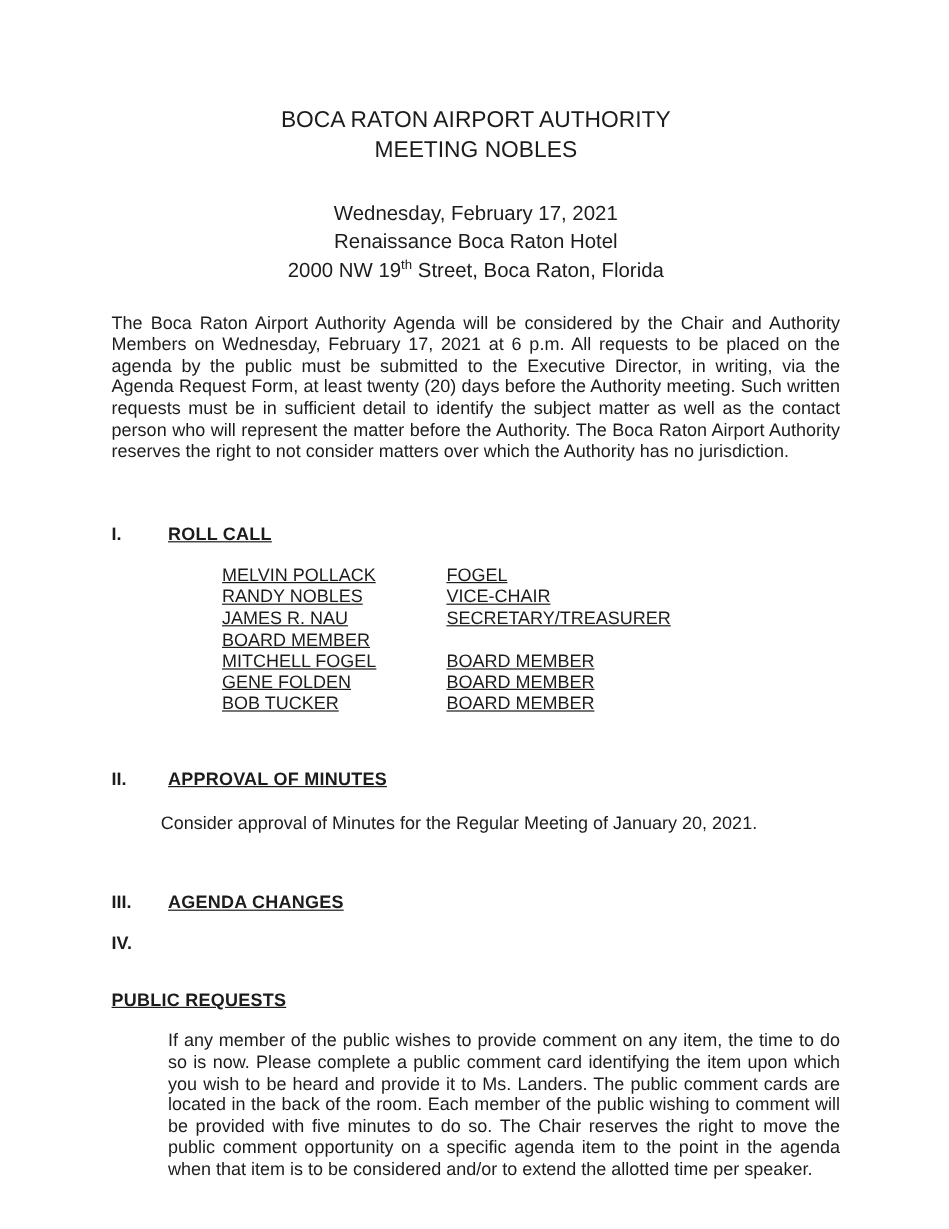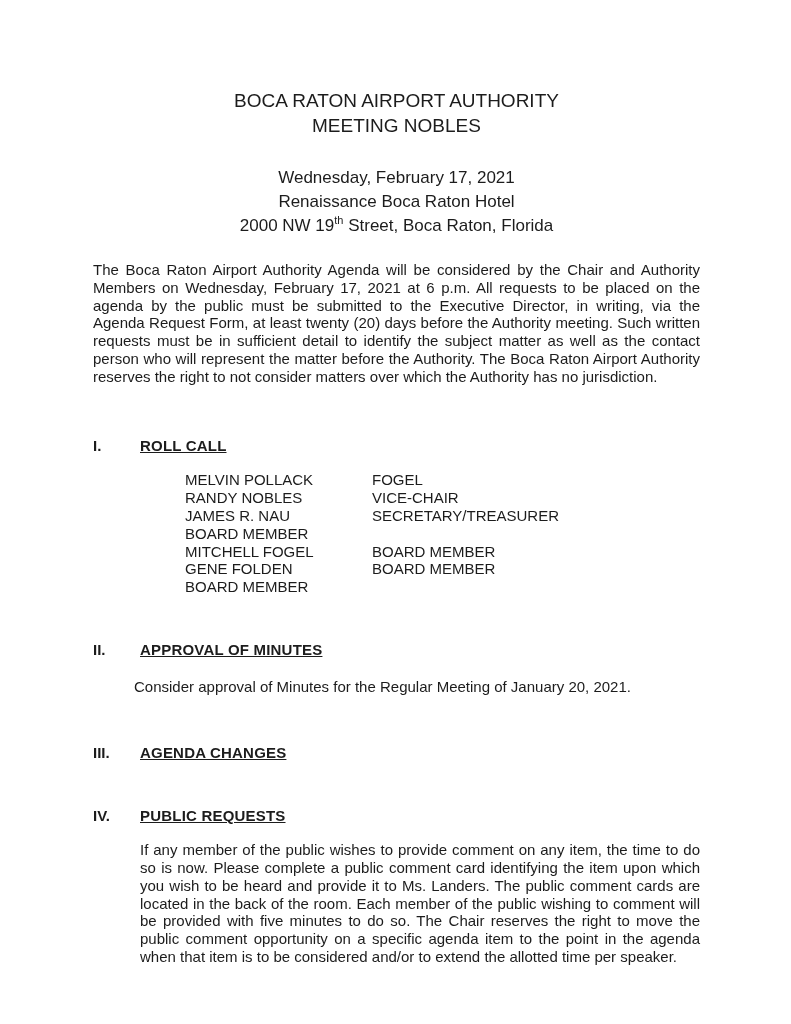--- a/index.html
+++ b/index.html
@@ -50,26 +50,26 @@
     font-weight: bold;
   }
   .section .heading {
     font-weight: bold;
     text-decoration: underline;
     letter-spacing: 0.2px;
     margin-top: 29px;
   }
   .sec-1 { margin-top: 22px; }
   .roll-list { margin-left: 92px; margin-top: 17px; }
-  .roll-row { display: flex; }
+  .roll-row { display: flex; text-decoration: underline; }
   .roll-row .roll-name { width: 187px; flex-shrink: 0; }
   .sec-2 { margin-top: 16px; }
   .sec-2-body { margin-left: 41px; margin-top: 19px; }
   .sec-3 { margin-top: 19px; }
-  .sec-4 { margin-top: 17px; }
+  .sec-4 { margin-top: 17px; flex-direction: column; }
   .sec-4-body { margin-left: 47px; margin-top: 16px; }
 </style>
 </head>
 <body>
 
 <div class="page">
 
   <div class="title-block">
     <div>BOCA RATON AIRPORT AUTHORITY</div>
     <div>MEETING NOBLES</div>
@@ -106,20 +106,21 @@
     </div>
     <div class="roll-row">
       <span class="roll-name">MITCHELL FOGEL</span>
       <span class="roll-title">BOARD MEMBER</span>
     </div>
     <div class="roll-row">
       <span class="roll-name">GENE FOLDEN</span>
       <span class="roll-title">BOARD MEMBER</span>
     </div>
     <div class="roll-row">
+      <span class="roll-name">BOB TUCKER</span>
       <span class="roll-title">BOARD MEMBER</span>
     </div>
   </div>
 
   <div class="section body-text sec-2">
     <span class="numeral">II.</span>
     <span class="heading">APPROVAL OF MINUTES</span>
   </div>
   <p class="body-text sec-2-body" style="margin-bottom:0; margin-top:19px;">Consider approval of Minutes for the Regular Meeting of January 20, 2021.</p>
 

